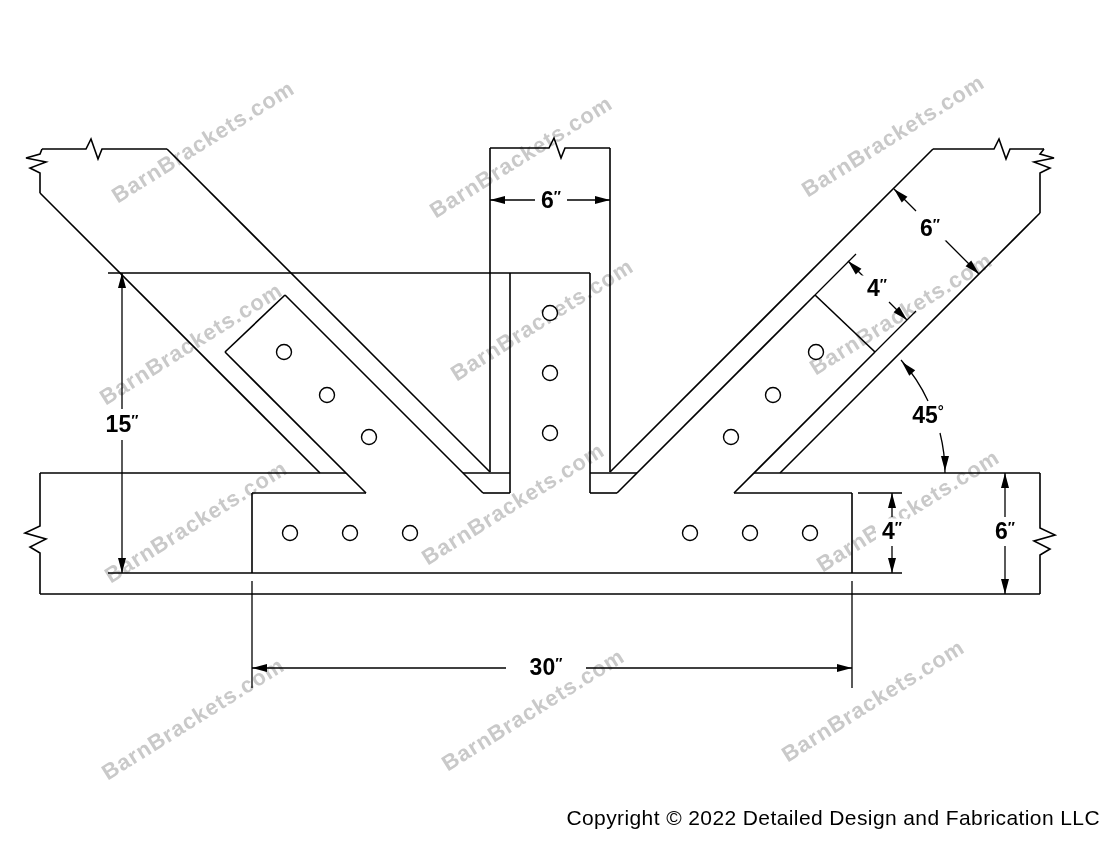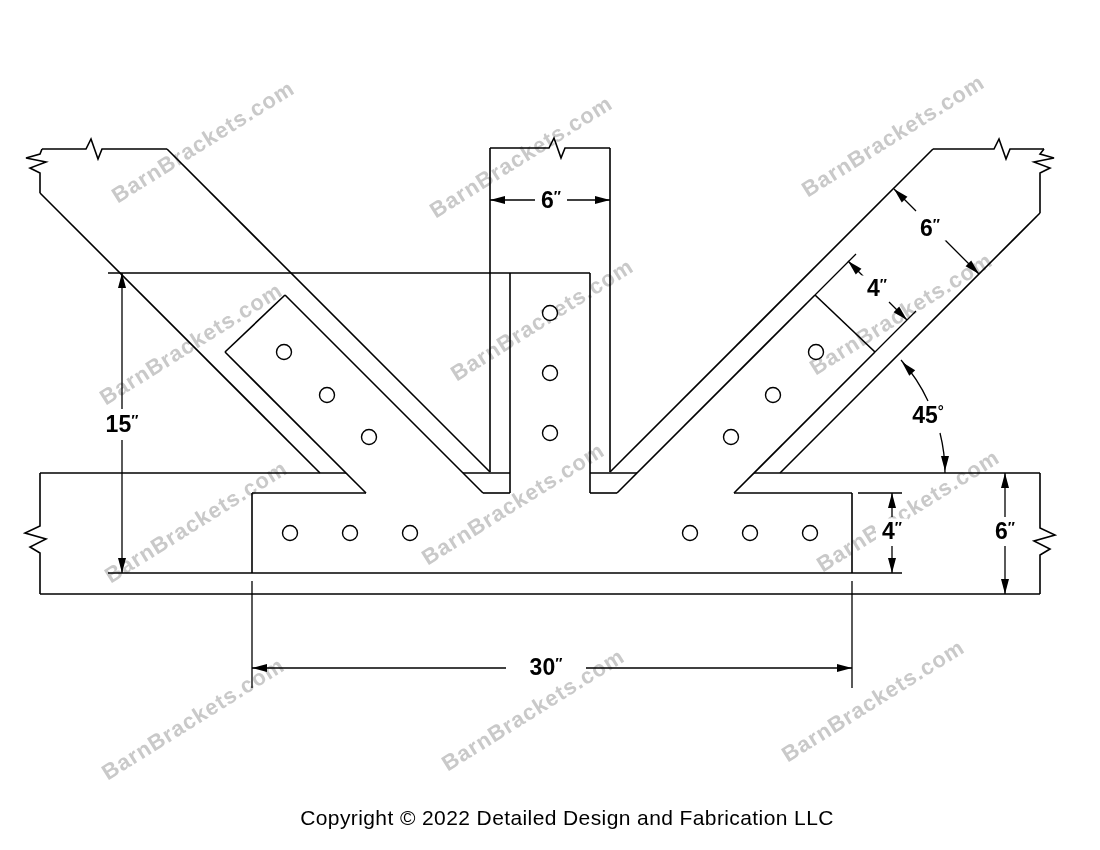--- a/index.html
+++ b/index.html
@@ -1,19 +1,19 @@
 <!DOCTYPE html>
 <html><head>
 <meta charset="utf-8">
 <style>
   html,body{margin:0;padding:0;background:#ffffff;}
   body{width:1100px;height:850px;position:relative;overflow:hidden;
        font-family:"Liberation Sans", sans-serif;}
   #stage{position:absolute;left:0;top:0;width:1100px;height:850px;}
-  #copyright{position:absolute;left:0;right:0;top:806px;text-align:center;
+  #copyright{position:absolute;left:0;right:0;top:806px;text-align:right;
              font-size:21px;color:#000;letter-spacing:0.4px;padding-left:34px;
              font-family:"Liberation Sans", sans-serif;}
   svg text.dim{font-family:"Liberation Sans", sans-serif;font-weight:bold;}
   svg text.wm{font-family:"Liberation Sans", sans-serif;font-weight:bold;}
 </style>
 </head>
 <body>
 
 <div id="stage"><svg viewBox="0 0 1100 850" width="1100" height="850">
       <rect x="0" y="0" width="1100" height="850" fill="#ffffff"></rect>

